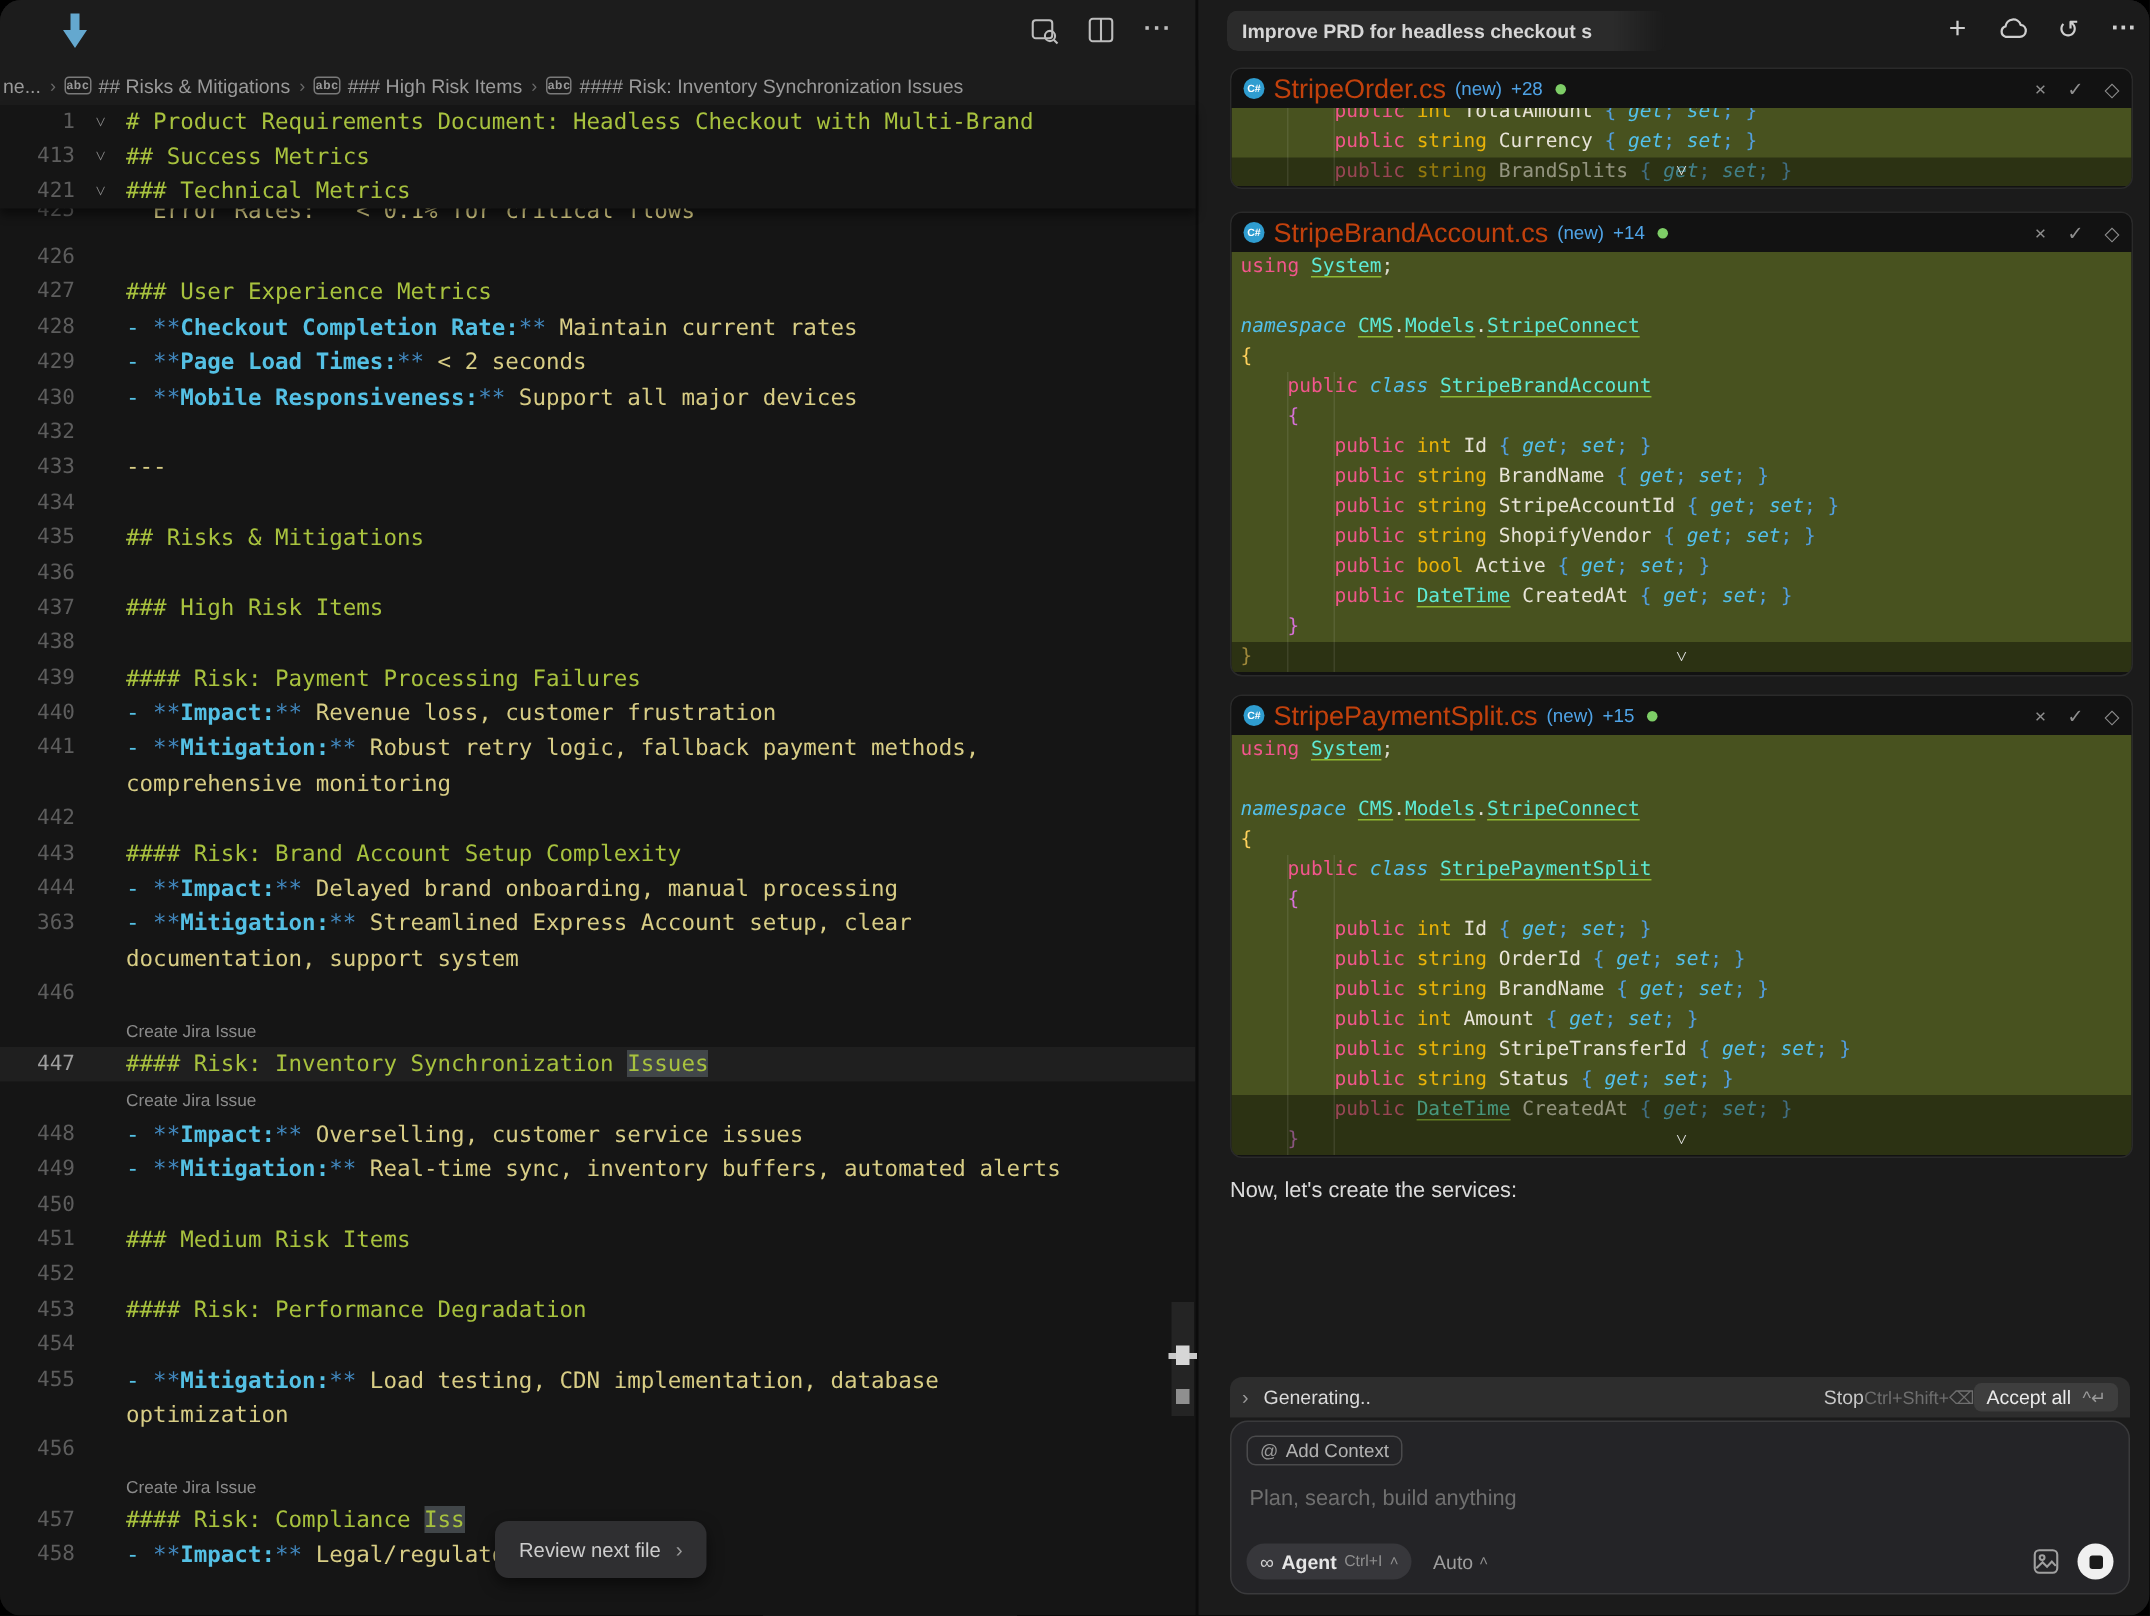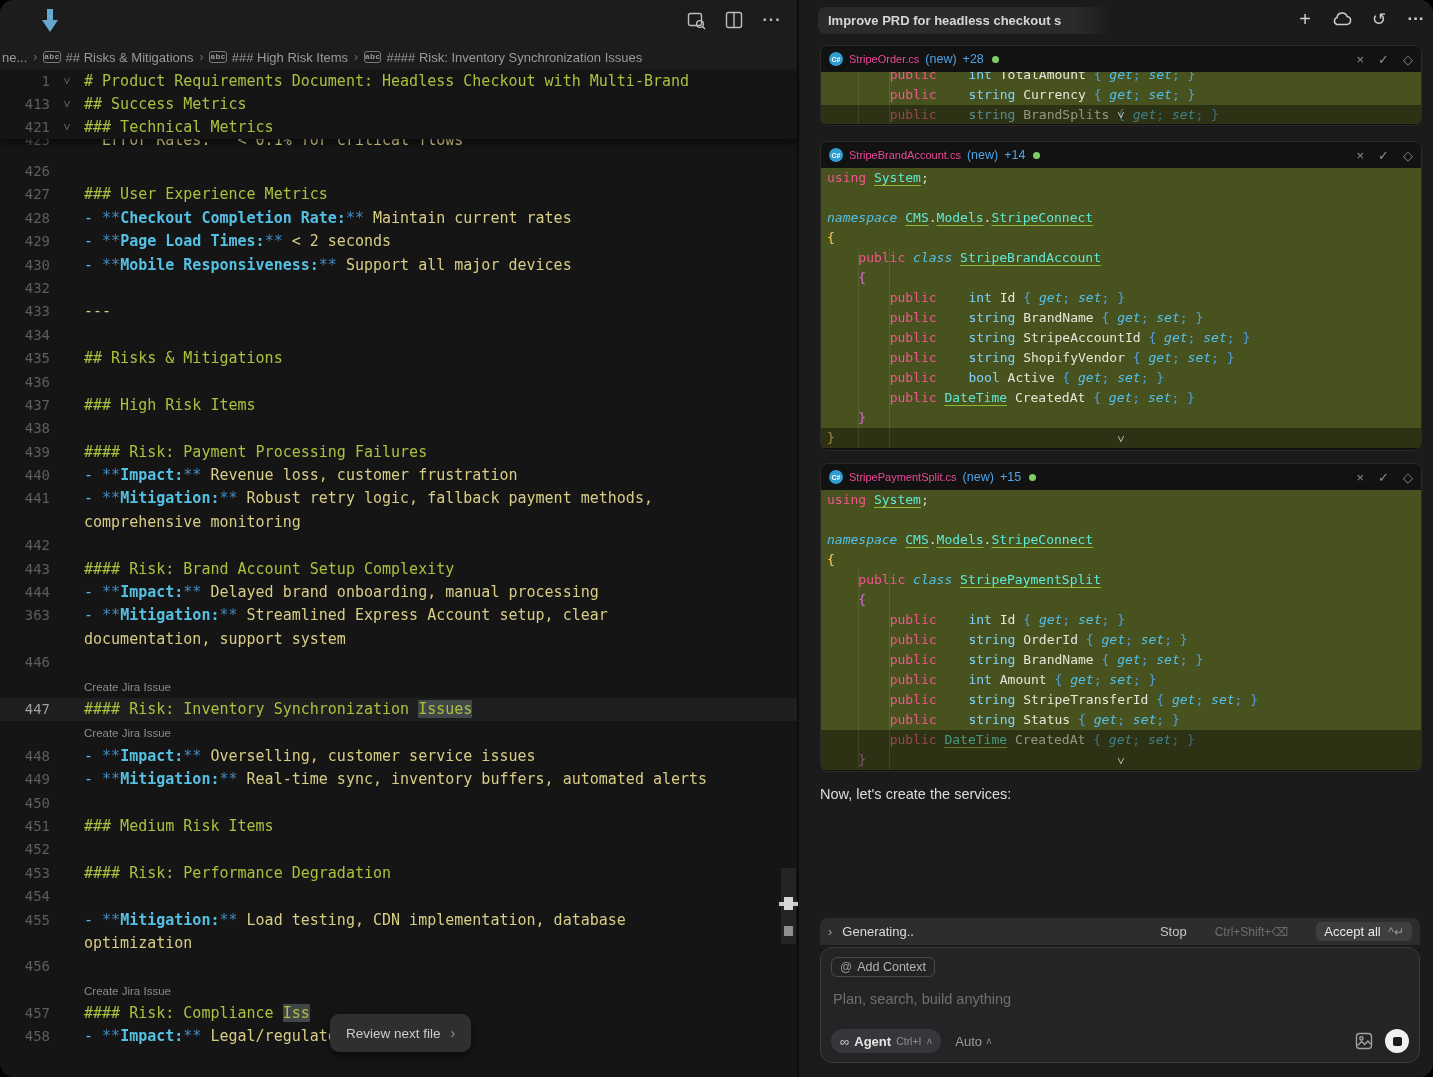--- a/index.html
+++ b/index.html
@@ -54,54 +54,54 @@
             overflow:hidden;cursor:pointer;
             -webkit-mask-image:linear-gradient(90deg,#000 88%,transparent);mask-image:linear-gradient(90deg,#000 88%,transparent);}
   .chat-icons{position:absolute;right:8px;top:8px;display:flex;gap:15px;align-items:center;color:#cfcfcf;}
   .chat-icons .icon{width:22px;height:22px;display:flex;align-items:center;justify-content:center;font-size:17px;cursor:pointer;}
   
   .card{position:absolute;left:21px;width:600px;border-radius:8px;overflow:hidden;background:#121212;
         border:1px solid #2a2a2a;}
   .card-hd{height:26px;display:flex;align-items:center;gap:6px;padding:0 8px;background:#121212;}
   .cs-ico{width:14px;height:14px;border-radius:50%;background:#2f9dd0;color:#fff;font-size:7px;font-weight:bold;
           display:flex;align-items:center;justify-content:center;flex:none;}
-  .card-hd .fname{color:#ec4899;font-size:11px;}
+  .card-hd .fname{color:#c2410c;font-size:18px;}
   .card-hd .badge,.card-hd .added{color:#4fa3e6;font-size:12.5px;}
   .card-hd .dot{width:7px;height:7px;border-radius:50%;background:#7ece67;margin-left:2px;}
   .card-hd .acts{margin-left:auto;display:flex;gap:14px;color:#8f8f8f;font-size:13px;}
   .card-hd .acts span{cursor:pointer;}
   .card-body{position:relative;background:#48521f;font-family:"DejaVu Sans Mono",monospace;font-size:13px;overflow:hidden;}
   .c-row{height:20px;line-height:20px;white-space:pre;padding-left:6px;position:relative;}
   .c-row.fade{background:rgba(0,0,0,.38);}
   .c-row.fade span{opacity:.55;}
   .guide{position:absolute;top:80px;bottom:0;width:1px;background:rgba(255,255,255,.09);}
   .guide.full{top:0;}
   .expand{position:absolute;left:50%;transform:translateX(-50%);bottom:0px;color:#e4e4e4;font-size:13px;
           line-height:18px;cursor:pointer;z-index:3;}
   .s-k{color:#f2568c;}
-  .s-ty{color:#7dd3fc;margin-left:24px;}
+  .s-ty{color:#eab308;}
   .s-kc{color:#53c0ea;font-style:italic;}
   .s-g{color:#5eead4;text-decoration:underline;text-decoration-color:#8fb832;text-underline-offset:3px;text-align:right;}
   .s-id{color:#e8e4d8;}
   .s-b1{color:#ffd15c;}
   .s-b2{color:#d670d6;}
   .s-b3{color:#529fe0;}
   .s-pw{color:#dedbd0;}
   #card-1{top:45px;height:79px;}
   #card-1 .card-body{height:52px;}
   #card-1 .c-inner{transform:translateY(-7px);}
   #card-2{top:141px;height:308px;}
   #card-3{top:463px;height:307px;}
   .chat-msg{position:absolute;left:21px;top:786px;color:#dcdcdc;font-size:14.5px;}
   
   .statusbar{position:absolute;left:21px;top:918px;width:600px;height:27px;background:#2d2d2d;border-radius:8px 8px 0 0;
              display:flex;align-items:center;padding:0 8px;box-sizing:border-box;}
   .statusbar .chev{color:#9a9a9a;margin-right:10px;font-size:13px;}
   .statusbar .glabel{color:#dadada;font-size:13px;}
-  .statusbar .right{margin-left:auto;display:flex;align-items:center;gap:28px;}
+  .statusbar .right{margin-left:auto;display:flex;align-items:center;gap:0;}
   .stop-btn{color:#c7c7c7;font-size:13px;cursor:pointer;}
   .stop-kbd{color:#6e6e6e;font-size:12px;}
   .accept-btn{background:#3e3e3e;border-radius:5px;padding:2px 8px;color:#eaeaea;font-size:13px;cursor:pointer;}
   .accept-btn .kbd{color:#9a9a9a;margin-left:4px;font-size:12px;}
   
   .inputbox{position:absolute;left:21px;top:947px;width:600px;height:116px;background:#242427;border:1px solid #3a3a3c;
             border-radius:12px;box-sizing:border-box;}
   .ctx-chip{position:absolute;left:10px;top:9px;border:1px solid #4a4a4c;border-radius:6px;padding:2px 8px;
             color:#b3b3b3;font-size:12.5px;display:flex;gap:5px;align-items:center;cursor:pointer;}
   .ctx-chip .at{font-size:12px;color:#9a9a9a;}

